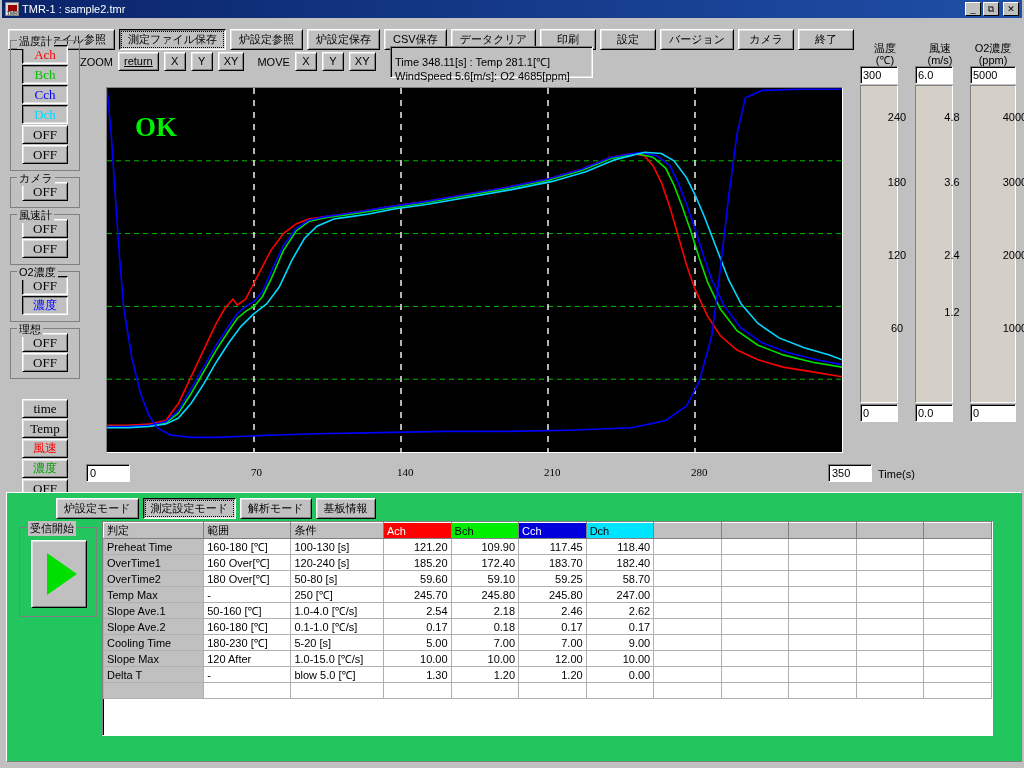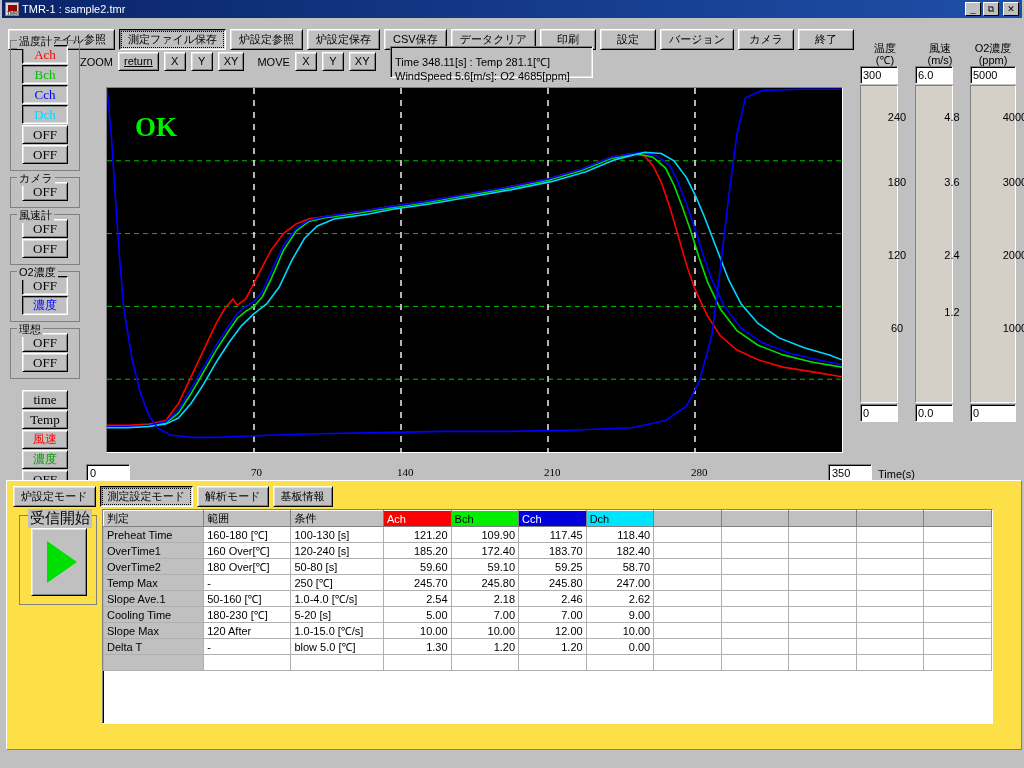--- a/index.html
+++ b/index.html
@@ -54,21 +54,21 @@
                padding:0 2px; font-size:11px; }
   .sbtn { display:block; width:46px; margin:0 auto 1px auto; padding:0;
           font-size:13px; line-height:17px; text-align:center;
           background:#c0c0c0; border:1px solid;
           border-color:#fff #000 #000 #fff;
           box-shadow: inset 1px 1px 0 #dfdfdf, inset -1px -1px 0 #808080;
           font-family:"Liberation Serif", serif; }
   .sbtn.dn { border-color:#000 #fff #fff #000;
              box-shadow: inset 1px 1px 0 #808080, inset -1px -1px 0 #dfdfdf; }
   .sbtn.jp { font-family:"Liberation Sans", sans-serif; font-size:12px; }
-  .plainlist { margin-top:11px; }
+  .plainlist { margin-top:20px; }
 
   
   .zoomrow { position:absolute; left:78px; top:52px; display:flex; align-items:center; gap:5px; }
   .zoomrow .lbl { font-size:11px; }
   .zoomrow .btn { min-width:22px; padding:1px 5px; }
   .zoomrow .btn.wide { min-width:40px;text-decoration:underline; }
 
   .readout { position:absolute; left:388px; top:46px; width:203px; height:32px;
              background:#c0c0c0; border:1px solid;
              border-color:#808080 #fff #fff #808080;
@@ -99,30 +99,30 @@
   .xaxis { position:absolute; left:84px; top:464px; width:812px; height:20px; }
   .xin { position:absolute; top:0; width:44px; height:18px; background:#fff;
          border:1px solid; border-color:#808080 #fff #fff #808080;
          box-shadow: inset 1px 1px 0 #000;
          font-size:11px; padding:1px 3px; line-height:14px; }
   .xtick { position:absolute; top:2px; font-size:11px;
            font-family:"Liberation Serif", serif; }
   .xunit { position:absolute; font-size:11px; }
 
   
-  .bottom { position:absolute; left:4px; top:480px; width:1016px; height:270px;
-            background:#fde047; border:1px solid;
-            border-color:#fff #808080 #808080 #fff; }
+  .bottom { position:absolute; left:4px; top:492px; width:1016px; height:270px;
+            background:#22c55e; border:1px solid;
+            border-color:#fff #808080 #808080 #fff;padding-left:43px; }
   .tabrow { display:flex; gap:4px; padding:5px 6px 3px 6px; }
   .tabrow .btn { padding:2px 7px; }
 
   .startgrp { position:absolute; left:12px; top:34px; width:78px; height:90px;
               border:1px solid #808080; }
   .startgrp .lg { position:absolute; top:-7px; left:8px; background:#c0c0c0;
-                  padding:0 2px; font-size:15px; }
+                  padding:0 2px; font-size:11px; }
   .startbtn { position:absolute; left:11px; top:12px; width:56px; height:68px;
               background:#c0c0c0; border:1px solid;
               border-color:#fff #000 #000 #fff;
               box-shadow: inset 1px 1px 0 #dfdfdf, inset -1px -1px 0 #808080;
               display:flex; align-items:center; justify-content:center; }
   .tri { width:0;height:0;border-left:30px solid #00e000;
          border-top:21px solid transparent; border-bottom:21px solid transparent;
          margin-left:6px; }
 
   
@@ -417,20 +417,34 @@
               <td class="num">2.18</td>
               <td class="num">2.46</td>
               <td class="num">2.62</td>
               <td class="empty"></td>
               <td class="empty"></td>
               <td class="empty"></td>
               <td class="empty"></td>
               <td class="empty"></td>
             </tr>
             <tr>
+              <td class="lbl">Slope Ave.2</td>
+              <td class="txt">160-180 [℃]</td>
+              <td class="txt">0.1-1.0 [℃/s]</td>
+              <td class="num">0.17</td>
+              <td class="num">0.18</td>
+              <td class="num">0.17</td>
+              <td class="num">0.17</td>
+              <td class="empty"></td>
+              <td class="empty"></td>
+              <td class="empty"></td>
+              <td class="empty"></td>
+              <td class="empty"></td>
+            </tr>
+            <tr>
               <td class="lbl">Cooling Time</td>
               <td class="txt">180-230 [℃]</td>
               <td class="txt">5-20 [s]</td>
               <td class="num">5.00</td>
               <td class="num">7.00</td>
               <td class="num">7.00</td>
               <td class="num">9.00</td>
               <td class="empty"></td>
               <td class="empty"></td>
               <td class="empty"></td>

